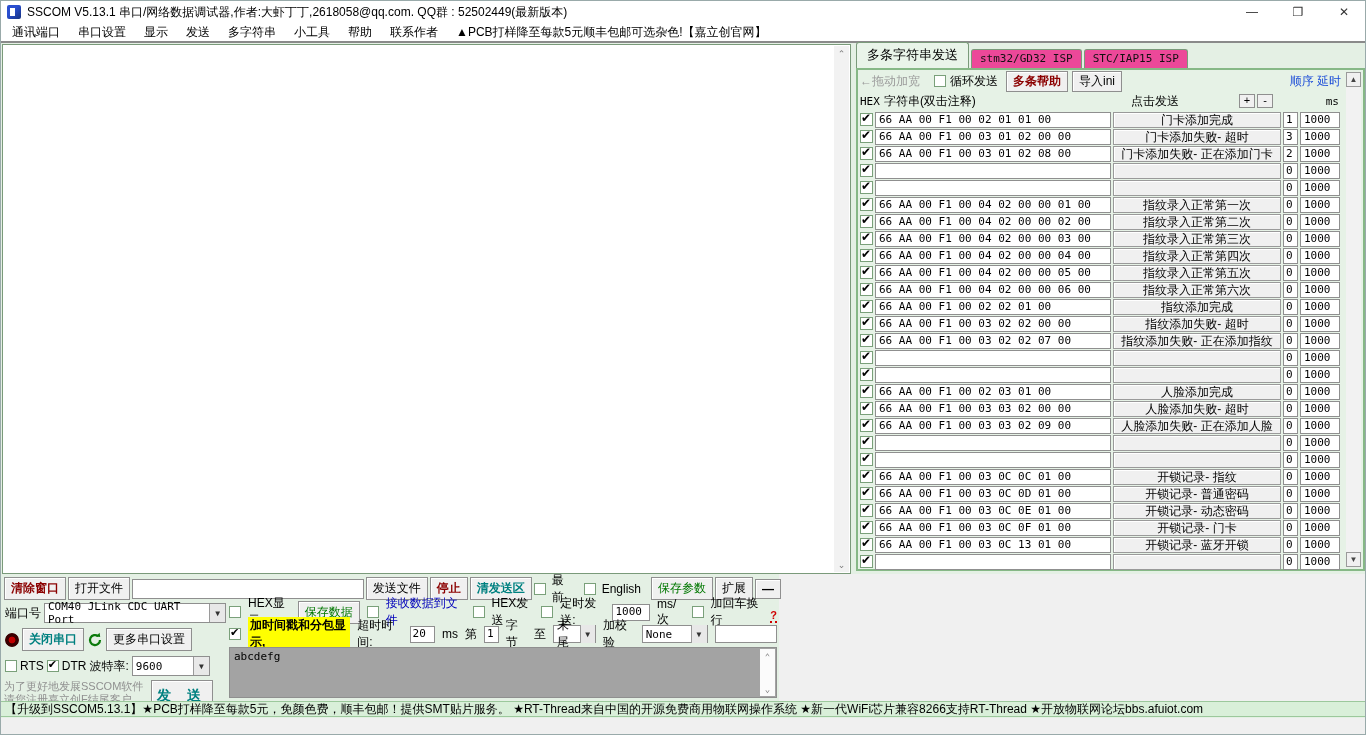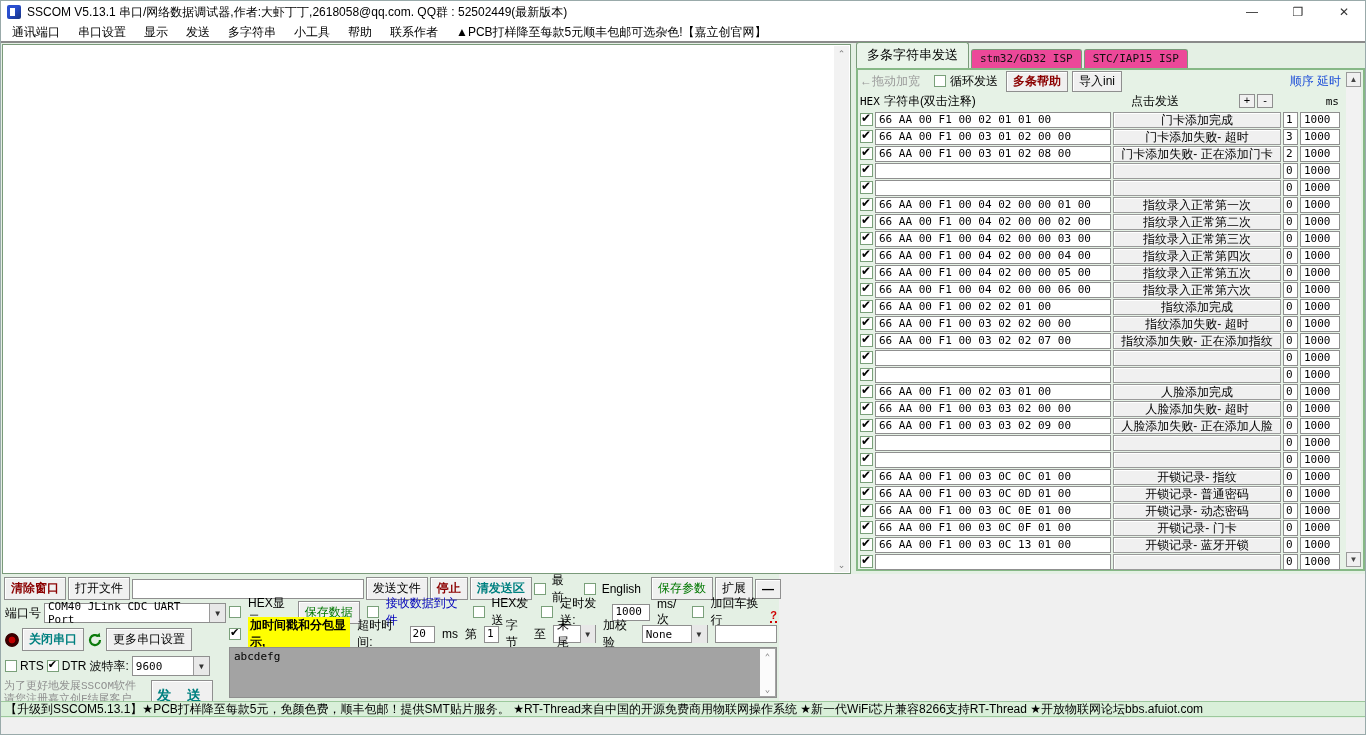--- a/index.html
+++ b/index.html
@@ -64,21 +64,21 @@
   .file-input { width:253px; height:20px; background:#fff; border:1px solid #8f8f8f; }
   .gray-right { position:absolute; top:573px; left:778px; width:588px; height:127px; background:#f0f0f0; }
 
   
   .port-panel { position:absolute; top:600px; left:0; width:227px; height:100px; font-size:12px; }
   .row-flex { display:flex; align-items:center; gap:3px; padding:2px 0 0 4px; }
   .combo { background:#fff; border:1px solid #8f8f8f; display:flex; align-items:center; height:20px; font-family:"DejaVu Sans Mono",monospace; font-size:11px; padding-left:3px; position:relative; }
   .combo .arrow-btn { margin-left:auto; width:16px; height:18px; background:#e8e8e8; border-left:1px solid #9a9a9a; font-size:8px; display:flex; align-items:center; justify-content:center; color:#333; }
   .record-icon { width:14px; height:14px; border-radius:50%; background:radial-gradient(circle at 50% 50%, #c00000 0 35%, #3a0000 36% 70%, #777 71%); flex:none; }
   .refresh-icon { width:16px; height:16px; flex:none; }
-  .promo-text { color:#909090; font-size:11px; line-height:13px; padding:2px 0 0 3px; float:left; width:150px;font-family:Liberation Mono, monospace; }
+  .promo-text { color:#909090; font-size:11px; line-height:13px; padding:2px 0 0 3px; float:left; width:150px; }
   .send-btn { float:left; margin-top:2px; width:62px; height:32px; background:#f0f0f0; border:1px solid #8f8f8f; box-shadow:inset 1px 1px 0 #fff; color:#008080; font-weight:bold; font-size:14px; display:flex; align-items:center; justify-content:center; letter-spacing:6px; }
 
   .mid-options { position:absolute; top:600px; left:228px; width:548px; height:46px; font-size:12px; }
   .opt-row { display:flex; align-items:center; height:22px; gap:7px; }
   .small-input { background:#fff; border:1px solid #8f8f8f; height:17px; font-family:"DejaVu Sans Mono",monospace; font-size:11px; padding:0 2px; }
   .ts-label { background:#ffff00; font-weight:bold; padding:0 2px; }
   .blue { color:#0000bb; }
   .red-q { color:#d00000; font-weight:bold; font-size:11px; position:relative; top:4px; border-bottom:2px dotted #d00000; }
   .send-area { position:absolute; top:646px; left:228px; width:548px; height:51px; background:#a3a3a3; border:1px solid #8f8f8f; font-family:"DejaVu Sans Mono",monospace; font-size:11px; padding:2px 0 0 4px; }
   .send-area .v-scroll { background:#fbfbfb; }

